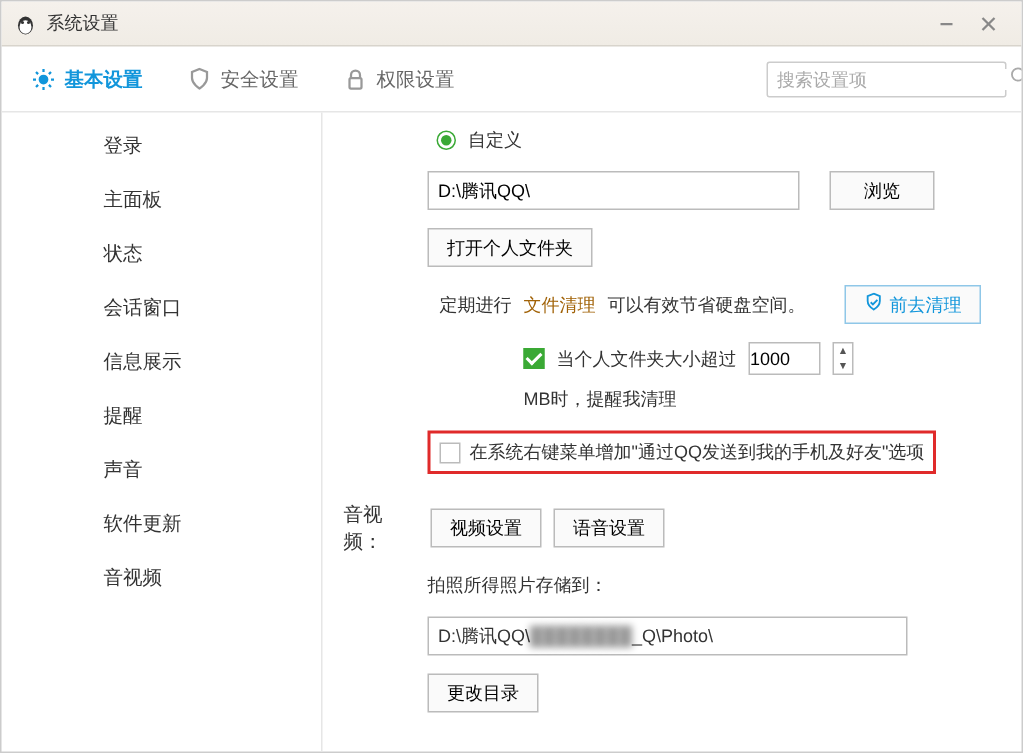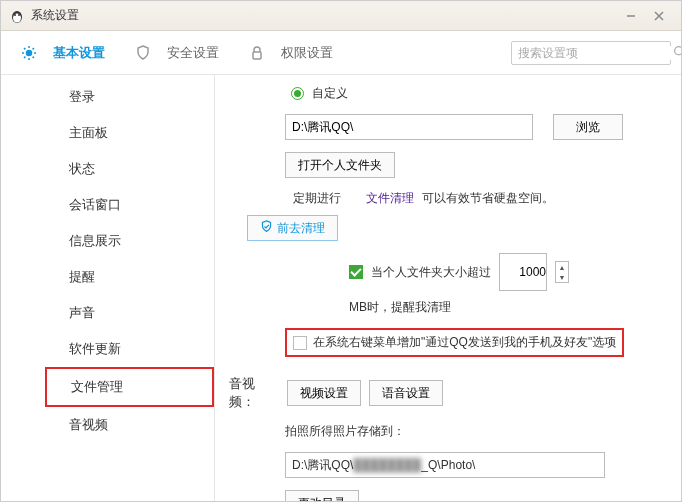--- a/index.html
+++ b/index.html
@@ -2,46 +2,46 @@
 <html><head>
 <meta charset="utf-8">
 <style>
 * { box-sizing: border-box; margin: 0; padding: 0; font-family: "Microsoft YaHei", sans-serif; }
 body { width: 682px; height: 502px; background: #fff; overflow: hidden; border: 1px solid #ccc; }
 .titlebar { height: 30px; background: linear-gradient(#f5f1ec,#f0ece5); display: flex; align-items: center; padding: 0 8px; border-bottom: 1px solid #d8d4cc; }
 .titlebar-icon { width: 16px; height: 16px; margin-right: 6px; }
 .titlebar-text { font-size: 12px; color: #333; flex: 1; }
 .tb-btn { width: 28px; height: 28px; display: flex; align-items: center; justify-content: center; color: #888; cursor: pointer; }
 .topbar { height: 44px; display: flex; align-items: center; padding: 0 10px 0 20px; border-bottom: 1px solid #e6e6e6; gap: 30px; }
-.tab { display: flex; align-items: center; gap: 16px; font-size: 13px; color: #666; cursor: pointer; }
+.tab { display: flex; align-items: center; gap: 6px; font-size: 13px; color: #666; cursor: pointer; }
 .tab.active { color: #1296db; font-weight: bold; }
 .tab.active .tab-icon svg { stroke: #1296db; fill: #1296db; }
 .tab-icon { width: 16px; height: 16px; display: flex; }
 .spacer { flex: 1; }
 .search-box { width: 160px; height: 24px; border: 1px solid #ccc; border-radius: 2px; display: flex; align-items: center; padding: 0 6px; }
 .search-box input { border: none; outline: none; font-size: 12px; flex: 1; color: #333; }
 .search-box input::placeholder { color: #aaa; }
 .body { display: flex; height: calc(502px - 30px - 44px); }
 .sidebar { width: 170px; border-right: 1px solid #e6e6e6; padding-top: 4px; overflow-y: auto; margin-left: 44px; }
 .nav-item { padding: 9px 24px; font-size: 13px; color: #333; cursor: pointer; }
 .nav-item.active { border: 2px solid #e02a2a; }
 .content { flex: 1; padding: 10px 18px 10px 14px; font-size: 12px; color: #333; overflow: hidden; }
 .row { margin-bottom: 12px; display: flex; align-items: center; gap: 8px; flex-wrap: wrap; }
 .section-label { width: 50px; font-size: 13px; color: #333; }
 .radio-dot { width: 13px; height: 13px; border-radius: 50%; border: 1px solid #3aa935; display: inline-flex; align-items: center; justify-content: center; margin-left: 6px; }
 .radio-dot::after { content: ""; width: 7px; height: 7px; border-radius: 50%; background: #3aa935; }
 .text-input { height: 26px; border: 1px solid #bbb; padding: 0 6px; font-size: 12px; outline: none; }
 .btn { height: 26px; padding: 0 12px; border: 1px solid #bbb; background: #fafafa; font-size: 12px; cursor: pointer; }
 .btn-clean { display: inline-flex; align-items: center; gap: 4px; color: #1296db; border-color: #8fc7e8; }
-.link { color: #4c1d95; cursor: pointer; margin-left: 17px; }
+.link { color: #a16207; cursor: pointer; }
 .chk { width: 14px; height: 14px; border: 1px solid #3aa935; display: inline-flex; align-items: center; justify-content: center; }
 .chk.checked { background: #3aa935; }
 .chk.checked::after { content: ""; width: 8px; height: 4px; border-left: 2px solid #fff; border-bottom: 2px solid #fff; transform: rotate(-45deg); margin-top: -2px; }
 .chk.unchecked { border-color: #bbb; }
-.num-input { width: 48px; height: 38px; border: 1px solid #bbb; text-align: right; font-size: 12px; }
+.num-input { width: 48px; height: 22px; border: 1px solid #bbb; text-align: left; font-size: 12px; }
 .spinner { display: inline-flex; flex-direction: column; border: 1px solid #bbb; height: 22px; width: 14px; }
 .spinner div { flex: 1; display: flex; align-items: center; justify-content: center; font-size: 7px; color: #555; cursor: pointer; }
 .highlight-box { border: 2px solid #e02a2a; padding: 4px 6px; display: inline-flex; align-items: center; gap: 6px; }
 .blur { color: transparent; text-shadow: 0 0 5px rgba(0,0,0,0.4); }
 </style>
 </head>
 <body>
 
 <div class="titlebar">
   <span class="titlebar-icon">
@@ -106,21 +106,20 @@
 <div class="body">
   <div class="sidebar">
     <div class="nav-item">登录</div>
     <div class="nav-item">主面板</div>
     <div class="nav-item">状态</div>
     <div class="nav-item">会话窗口</div>
     <div class="nav-item">信息展示</div>
     <div class="nav-item">提醒</div>
     <div class="nav-item">声音</div>
     <div class="nav-item">软件更新</div>
-    <div class="nav-item active">文件管理</div>
     <div class="nav-item">音视频</div>
   </div>
 
   <div class="content">
     <div class="row" style="margin-left:56px;">
       <span class="radio-dot"></span>
       <span>自定义</span>
     </div>
     <div class="row" style="margin-left:56px;">
       <input class="text-input" style="width: 248px;" value="D:\腾讯QQ\">

